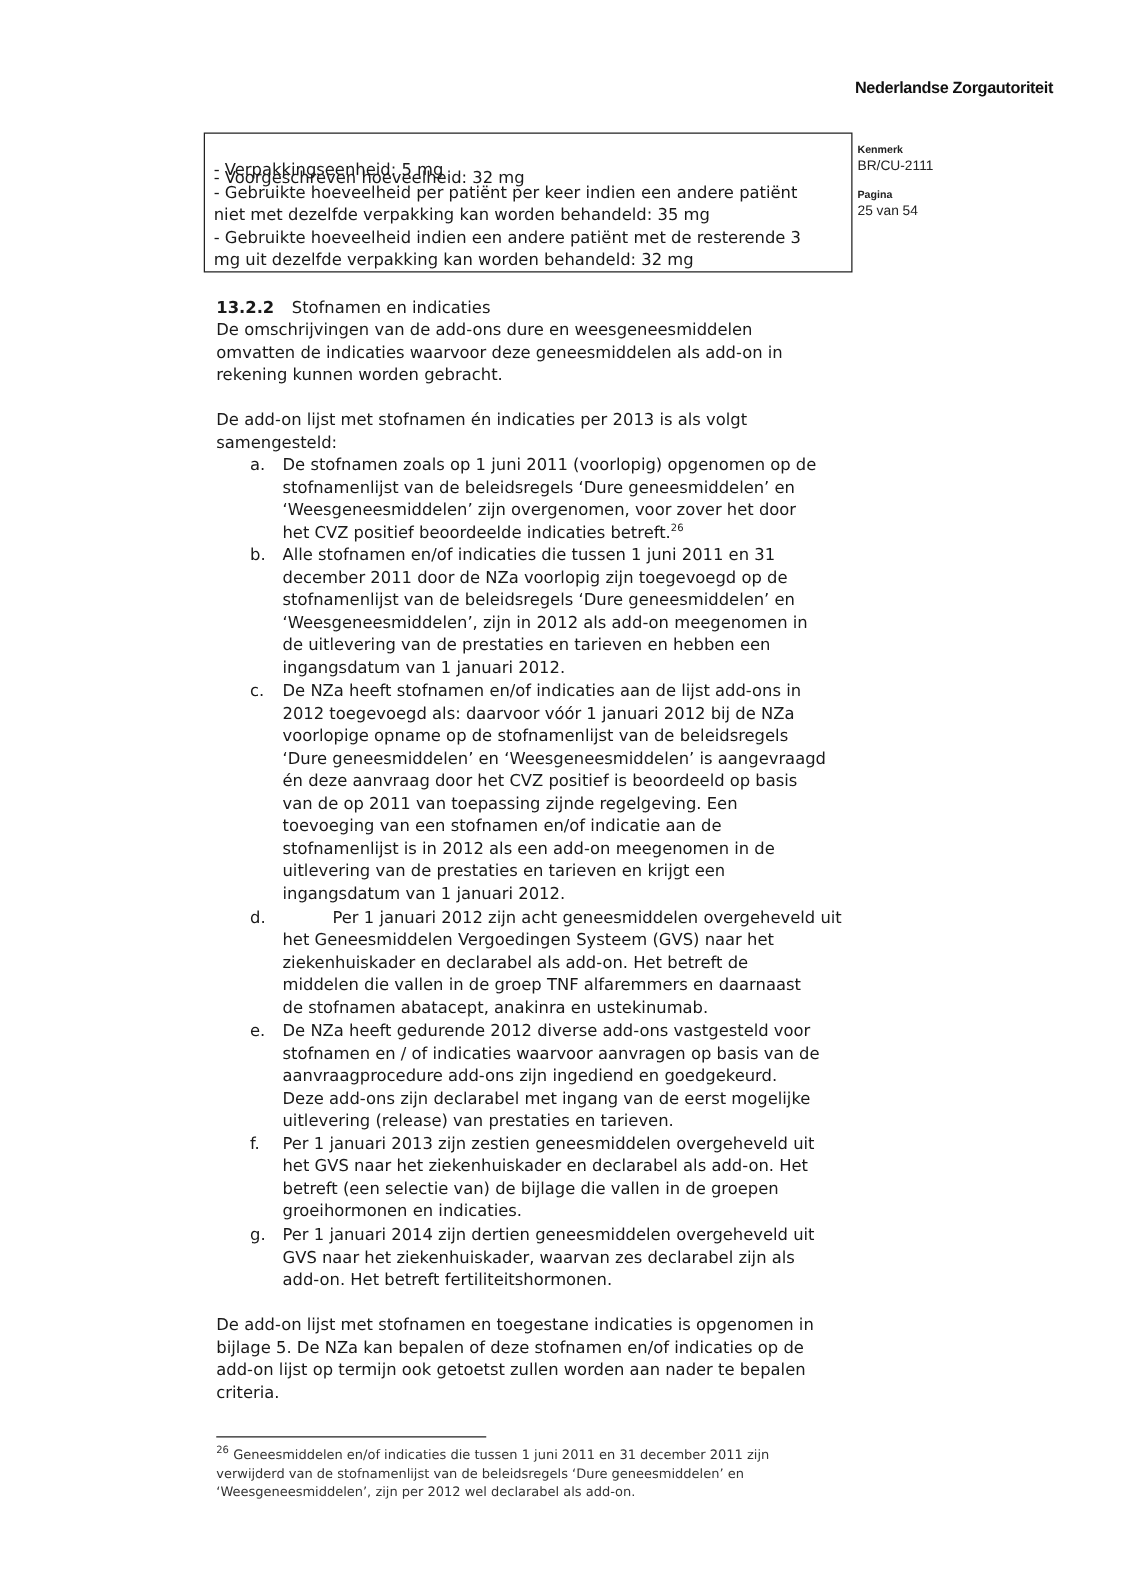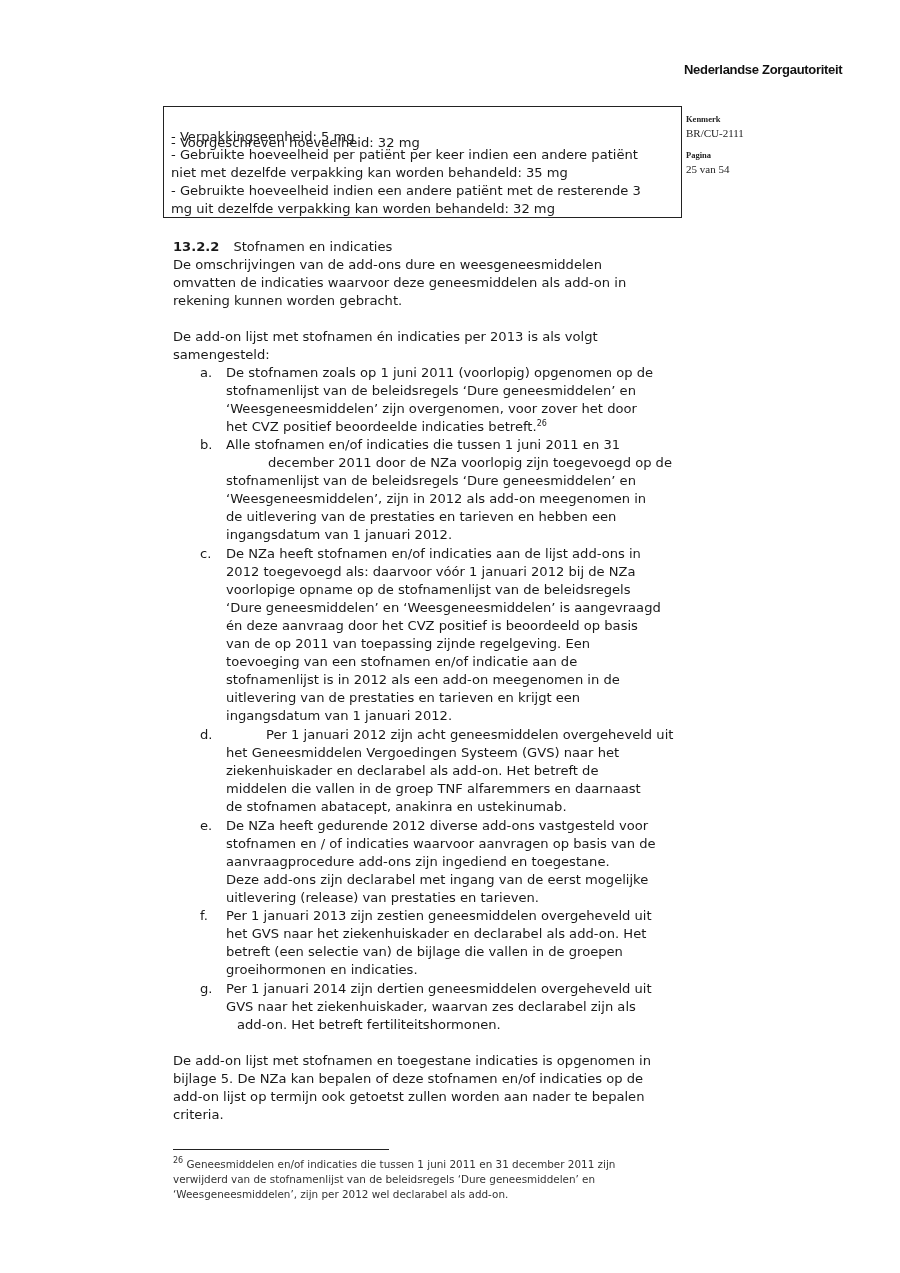--- a/index.html
+++ b/index.html
@@ -1,20 +1,20 @@
 <!DOCTYPE html>
 <html><head>
 <meta charset="utf-8">
 <style>
   html, body { margin: 0; padding: 0; background: #ffffff; }
   body { width: 900px; height: 1273px; position: relative; overflow: hidden;
          font-family: "DejaVu Sans", sans-serif; color: #1a1a1a; }
   .org { position: absolute; left: 684px; top: 62px; font-family: "Liberation Sans", sans-serif;
          font-weight: bold; font-size: 13px; letter-spacing: -0.3px; color: #111; }
-  .meta { position: absolute; left: 686px; font-family: Liberation Serif, serif; color: #222; }
+  .meta { position: absolute; left: 686px; font-family: Liberation Sans, sans-serif; color: #222; }
   .meta-label { font-size: 8.5px; font-weight: bold; }
   .meta-value { font-size: 11px; }
   .box { position: absolute; left: 163px; top: 106px; width: 519px; height: 112px;
          border: 1.5px solid #222; box-sizing: border-box; }
   .line { position: absolute; font-size: 13.1px; white-space: nowrap; line-height: 18px; }
   .heading-num { font-weight: bold; }
   .item-letter { position: absolute; font-size: 13.1px; line-height: 18px; }
   .fn-rule { position: absolute; left: 173px; top: 1149px; width: 216px; height: 1px; background: #222; }
   .fn-line { position: absolute; font-size: 10.4px; white-space: nowrap; line-height: 14px; color: #333; }
   sup { font-size: 8px; vertical-align: 5px; line-height: 0; }
@@ -49,21 +49,21 @@
 <div class="line" style="left:173px; top:346px;">samengesteld:</div>
 
 <div class="item-letter" style="left:200px; top:364px;">a.</div>
 <div class="line" style="left:226px; top:364px;">De stofnamen zoals op 1 juni 2011 (voorlopig) opgenomen op de</div>
 <div class="line" style="left:226px; top:382px;">stofnamenlijst van de beleidsregels ‘Dure geneesmiddelen’ en</div>
 <div class="line" style="left:226px; top:400px;">‘Weesgeneesmiddelen’ zijn overgenomen, voor zover het door</div>
 <div class="line" style="left:226px; top:418px;"><span>het CVZ positief beoordeelde indicaties betreft.</span><sup>26</sup></div>
 
 <div class="item-letter" style="left:200px; top:436px;">b.</div>
 <div class="line" style="left:226px; top:436px;">Alle stofnamen en/of indicaties die tussen 1 juni 2011 en 31</div>
-<div class="line" style="left:226px; top:454px;margin-left:42px;">december 2011 door de NZa voorlopig zijn toegevoegd op de</div>
+<div class="line" style="left:226px; top:454px;">december 2011 door de NZa voorlopig zijn toegevoegd op de</div>
 <div class="line" style="left:226px; top:472px;">stofnamenlijst van de beleidsregels ‘Dure geneesmiddelen’ en</div>
 <div class="line" style="left:226px; top:490px;">‘Weesgeneesmiddelen’, zijn in 2012 als add-on meegenomen in</div>
 <div class="line" style="left:226px; top:508px;">de uitlevering van de prestaties en tarieven en hebben een</div>
 <div class="line" style="left:226px; top:526px;">ingangsdatum van 1 januari 2012.</div>
 
 <div class="item-letter" style="left:200px; top:545px;">c.</div>
 <div class="line" style="left:226px; top:545px;">De NZa heeft stofnamen en/of indicaties aan de lijst add-ons in</div>
 <div class="line" style="left:226px; top:563px;">2012 toegevoegd als: daarvoor vóór 1 januari 2012 bij de NZa</div>
 <div class="line" style="left:226px; top:581px;">voorlopige opname op de stofnamenlijst van de beleidsregels</div>
 <div class="line" style="left:226px; top:599px;">‘Dure geneesmiddelen’ en ‘Weesgeneesmiddelen’ is aangevraagd</div>
@@ -77,34 +77,34 @@
 <div class="item-letter" style="left:200px; top:726px;">d.</div>
 <div class="line" style="left:226px; top:726px;margin-left:40px;">Per 1 januari 2012 zijn acht geneesmiddelen overgeheveld uit</div>
 <div class="line" style="left:226px; top:744px;">het Geneesmiddelen Vergoedingen Systeem (GVS) naar het</div>
 <div class="line" style="left:226px; top:762px;">ziekenhuiskader en declarabel als add-on. Het betreft de</div>
 <div class="line" style="left:226px; top:780px;">middelen die vallen in de groep TNF alfaremmers en daarnaast</div>
 <div class="line" style="left:226px; top:798px;">de stofnamen abatacept, anakinra en ustekinumab.</div>
 
 <div class="item-letter" style="left:200px; top:817px;">e.</div>
 <div class="line" style="left:226px; top:817px;">De NZa heeft gedurende 2012 diverse add-ons vastgesteld voor</div>
 <div class="line" style="left:226px; top:835px;">stofnamen en / of indicaties waarvoor aanvragen op basis van de</div>
-<div class="line" style="left:226px; top:853px;">aanvraagprocedure add-ons zijn ingediend en toegestane.</div>
+<div class="line" style="left:226px; top:853px;">aanvraagprocedure add-ons zijn ingediend en goedgekeurd.</div>
 <div class="line" style="left:226px; top:871px;">Deze add-ons zijn declarabel met ingang van de eerst mogelijke</div>
 <div class="line" style="left:226px; top:889px;">uitlevering (release) van prestaties en tarieven.</div>
 
 <div class="item-letter" style="left:200px; top:907px;">f.</div>
 <div class="line" style="left:226px; top:907px;">Per 1 januari 2013 zijn zestien geneesmiddelen overgeheveld uit</div>
 <div class="line" style="left:226px; top:925px;">het GVS naar het ziekenhuiskader en declarabel als add-on. Het</div>
 <div class="line" style="left:226px; top:943px;">betreft (een selectie van) de bijlage die vallen in de groepen</div>
 <div class="line" style="left:226px; top:961px;">groeihormonen en indicaties.</div>
 
 <div class="item-letter" style="left:200px; top:980px;">g.</div>
 <div class="line" style="left:226px; top:980px;">Per 1 januari 2014 zijn dertien geneesmiddelen overgeheveld uit</div>
 <div class="line" style="left:226px; top:998px;">GVS naar het ziekenhuiskader, waarvan zes declarabel zijn als</div>
-<div class="line" style="left:226px; top:1016px;margin-left:11px;">add-on. Het betreft fertiliteitshormonen.</div>
+<div class="line" style="left:226px; top:1016px;">add-on. Het betreft fertiliteitshormonen.</div>
 
 <div class="line" style="left:173px; top:1052px;">De add-on lijst met stofnamen en toegestane indicaties is opgenomen in</div>
 <div class="line" style="left:173px; top:1070px;">bijlage 5. De NZa kan bepalen of deze stofnamen en/of indicaties op de</div>
 <div class="line" style="left:173px; top:1088px;">add-on lijst op termijn ook getoetst zullen worden aan nader te bepalen</div>
 <div class="line" style="left:173px; top:1106px;">criteria.</div>
 
 <div class="fn-rule"></div>
 <div class="fn-line" style="left:173px; top:1157px;"><sup>26</sup> <span>Geneesmiddelen en/of indicaties die tussen 1 juni 2011 en 31 december 2011 zijn</span></div>
 <div class="fn-line" style="left:173px; top:1172px;">verwijderd van de stofnamenlijst van de beleidsregels ‘Dure geneesmiddelen’ en</div>
 <div class="fn-line" style="left:173px; top:1187px;">‘Weesgeneesmiddelen’, zijn per 2012 wel declarabel als add-on.</div>

